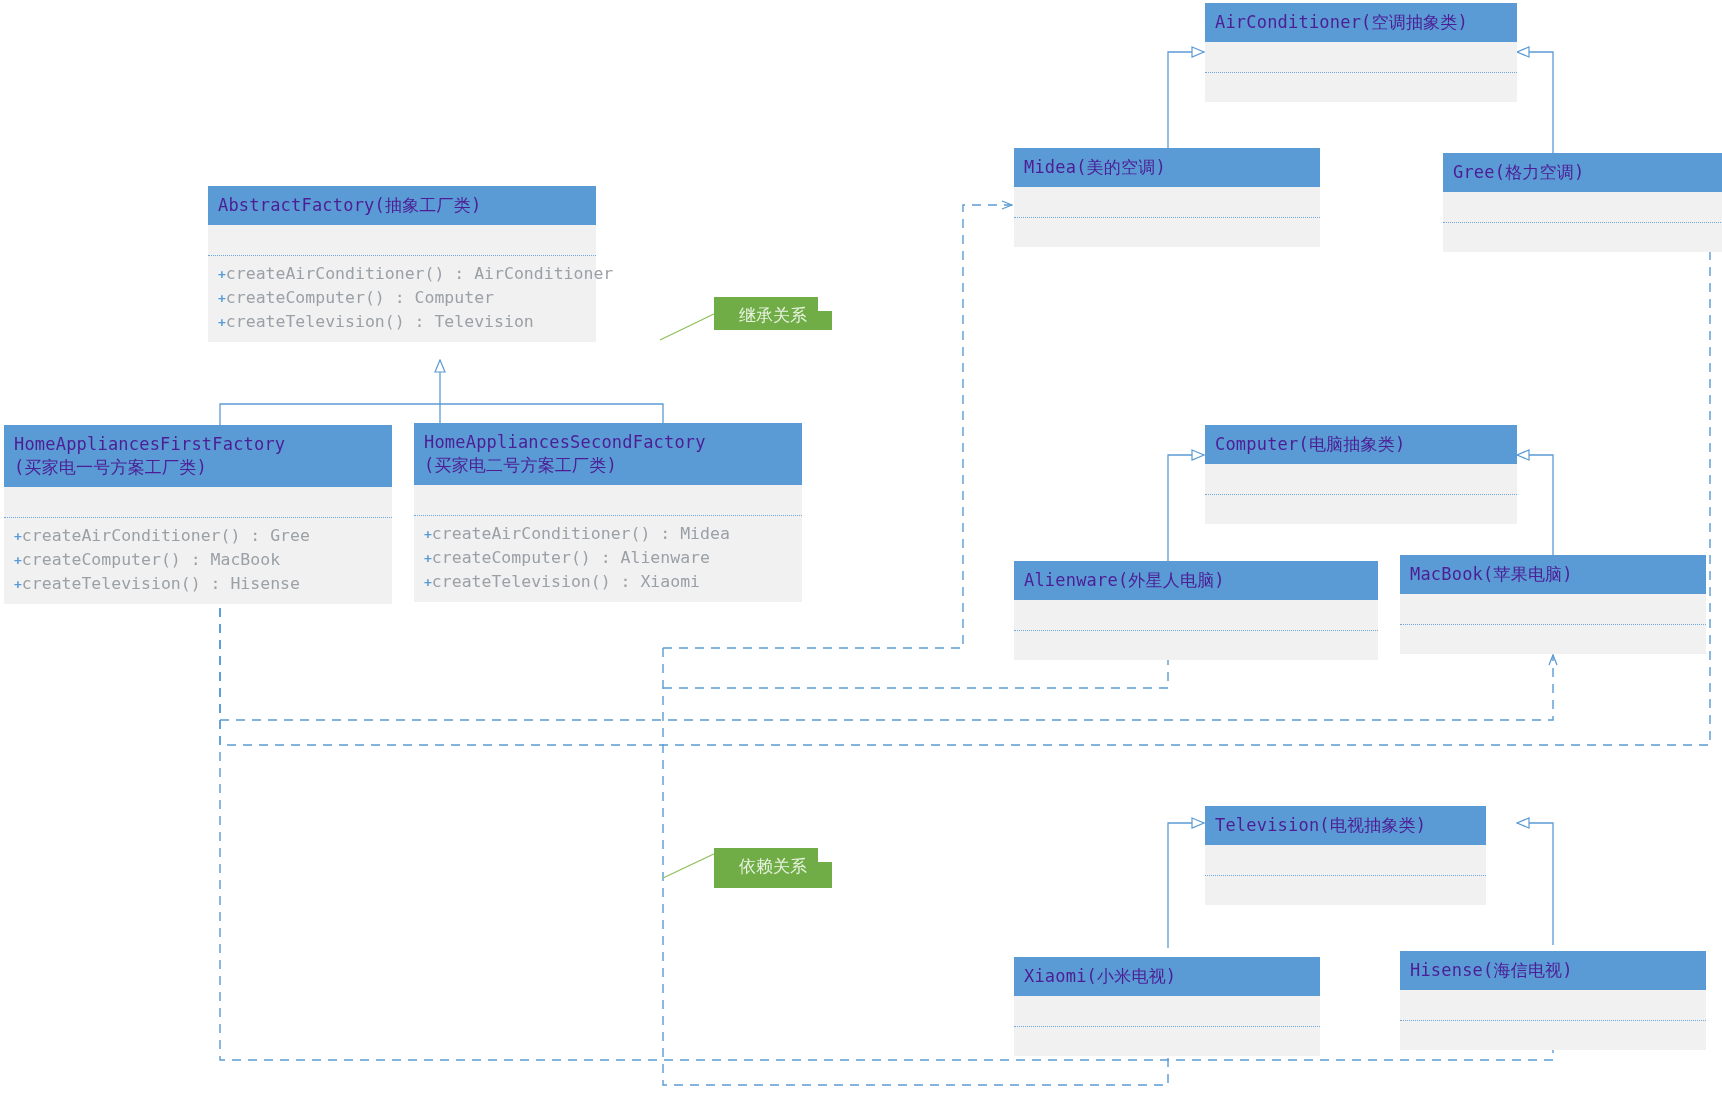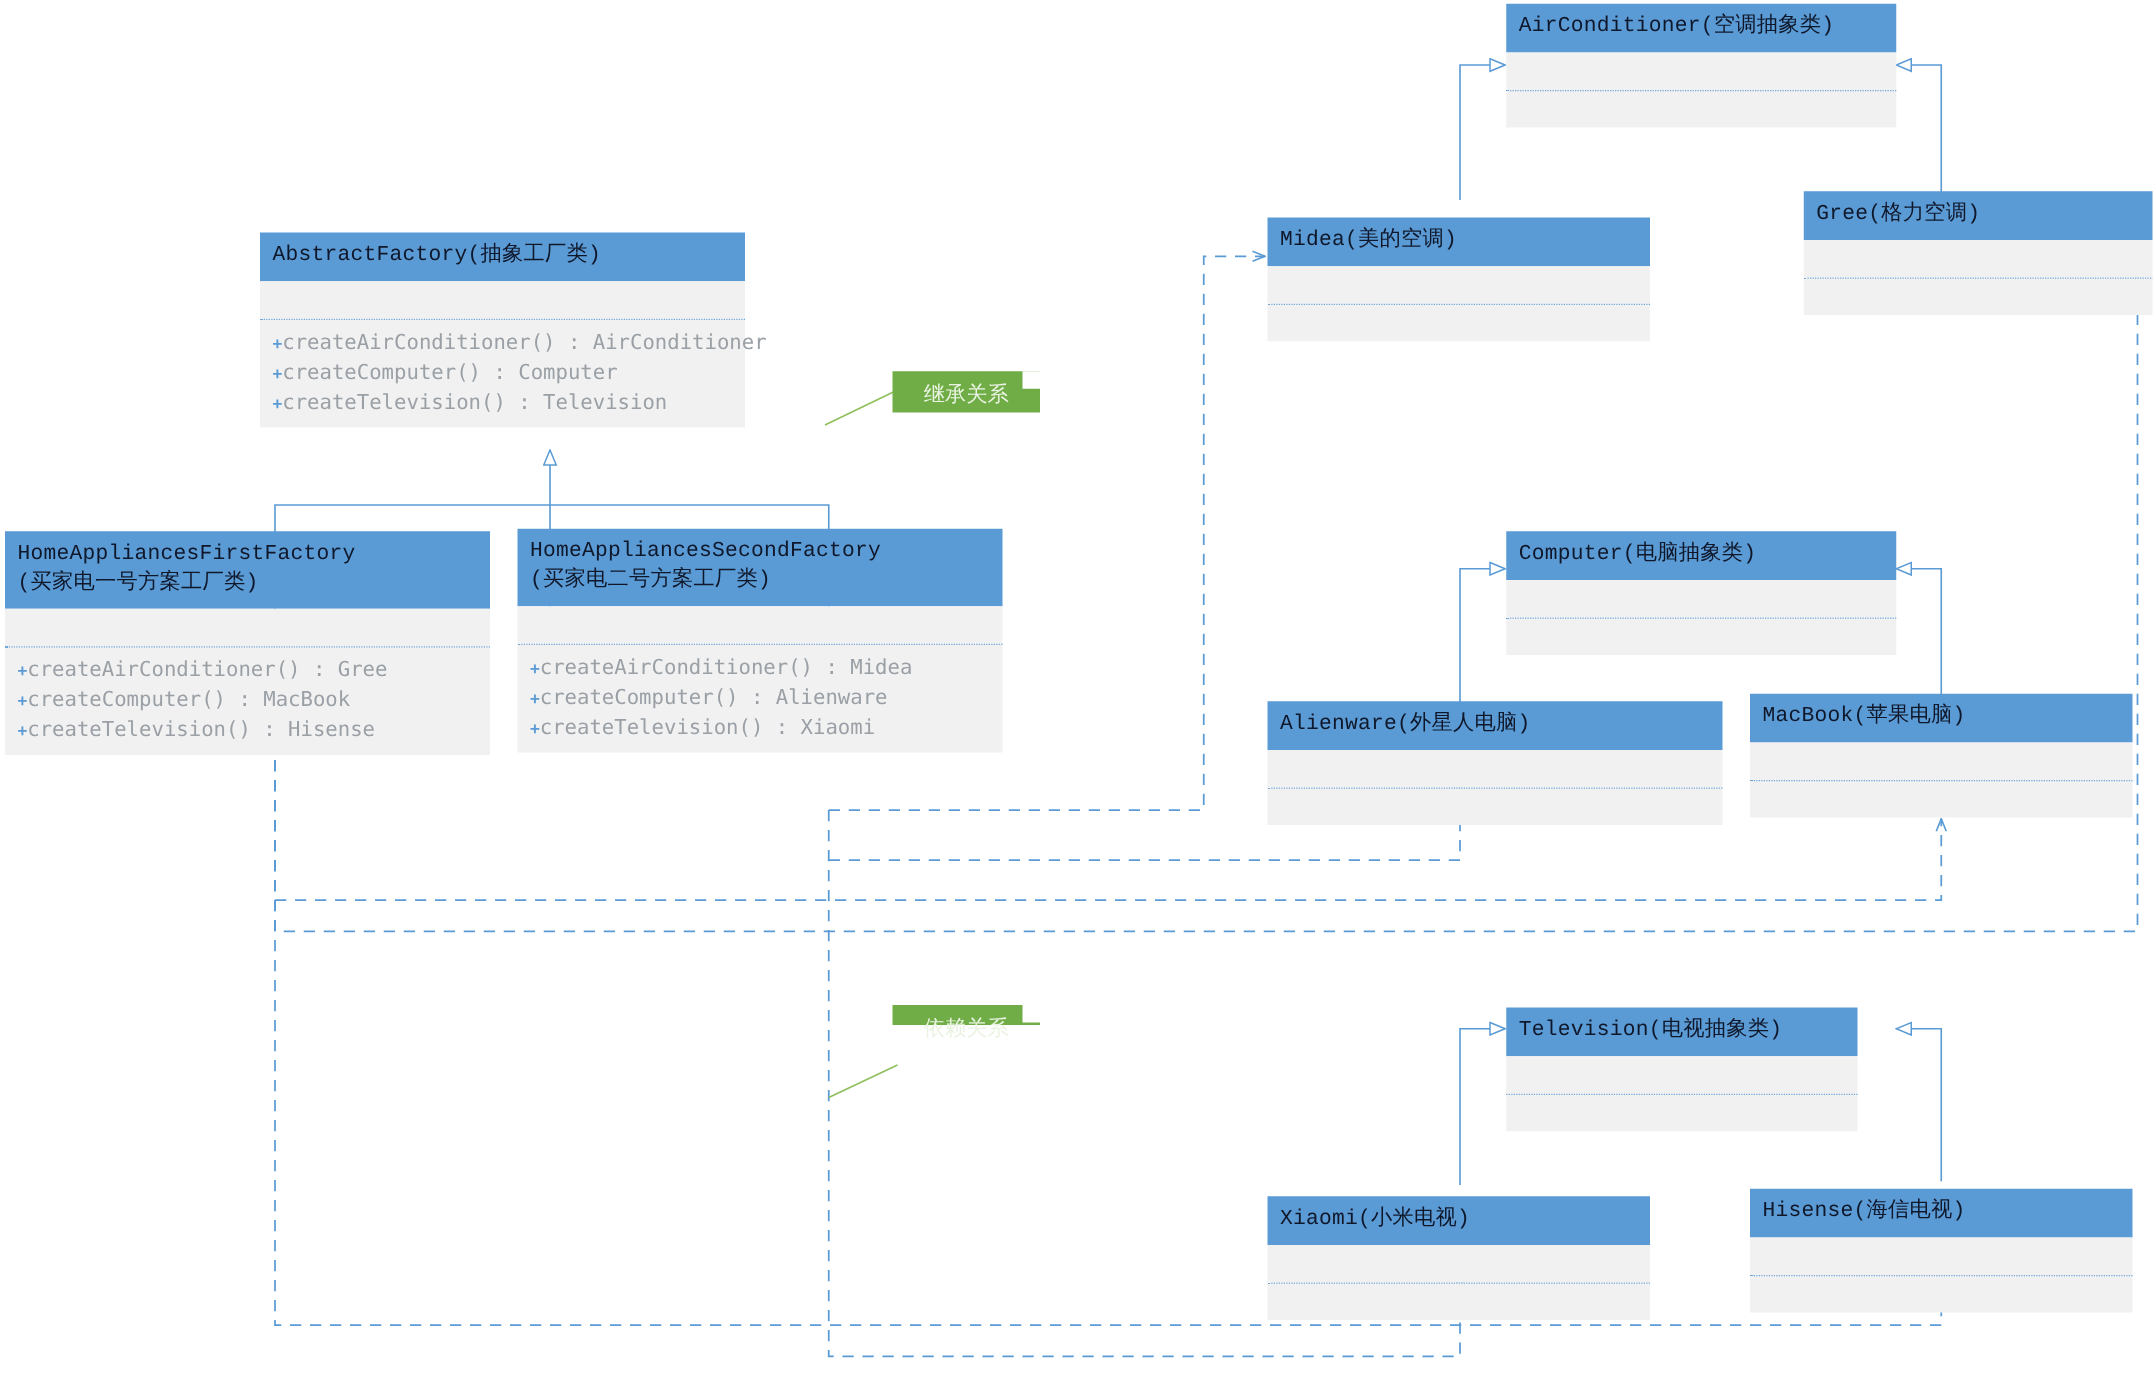--- a/index.html
+++ b/index.html
@@ -2,23 +2,23 @@
 <html><head>
 <meta charset="utf-8">
 <style>
   html,body{margin:0;padding:0;background:#ffffff;}
   body{width:1722px;height:1107px;position:relative;overflow:hidden;
        font-family:"DejaVu Sans Mono","Liberation Mono",monospace;}
   #canvas{position:absolute;left:0;top:0;width:1722px;height:1107px;}
   svg.wires{position:absolute;left:0;top:0;width:1722px;height:1107px;pointer-events:none;}
 
   .uml{position:absolute;box-sizing:border-box;}
-  .uml .hdr{background:#5B9BD5;color:#0f172a;box-sizing:border-box;
+  .uml .hdr{background:#5B9BD5;color:#4c1d95;box-sizing:border-box;
             padding:8px 10px 8px 10px;line-height:1.35;
-            font-size:17px;letter-spacing:.2px;white-space:pre-line;font-family:Liberation Mono, monospace;}
+            font-size:17px;letter-spacing:.2px;white-space:pre-line;}
   .uml .attrs{background:#F1F1F1;box-sizing:border-box;height:30px;}
   .uml .ops{background:#F1F1F1;box-sizing:border-box;
             border-top:1px dotted #6FA8DC;padding:6px 10px 8px 10px;}
   .uml .ops.empty{height:30px;padding:0;}
   .uml .op{font-size:16.5px;color:#9AA0A6;line-height:1.45;white-space:pre;}
   .uml .op .plus{color:#5B9BD5;font-size:13px;font-weight:bold;}
 
   .note{position:absolute;background:#70AD47;color:#EAF3E2;
         font-family:"DejaVu Sans","Liberation Sans",sans-serif;
         font-size:17px;box-sizing:border-box;padding:7px 12px;text-align:center;}
@@ -129,21 +129,21 @@
       <div class="op"><span class="plus">+</span><span>createTelevision() : Xiaomi</span></div>
     </div>
   </div>
 
   <div class="uml" style="left:1205px;top:3px;width:312px;">
     <div class="hdr">AirConditioner(空调抽象类)</div>
     <div class="attrs"></div>
     <div class="ops empty"></div>
   </div>
 
-  <div class="uml" style="left:1014px;top:174px;width:306px;">
+  <div class="uml" style="left:1014px;top:148px;width:306px;">
     <div class="hdr">Midea(美的空调)</div>
     <div class="attrs"></div>
     <div class="ops empty"></div>
   </div>
 
   <div class="uml" style="left:1400px;top:153px;width:306px;margin-left:43px;">
     <div class="hdr">Gree(格力空调)</div>
     <div class="attrs"></div>
     <div class="ops empty"></div>
   </div>
@@ -182,19 +182,19 @@
     <div class="hdr">Hisense(海信电视)</div>
     <div class="attrs"></div>
     <div class="ops empty"></div>
   </div>
 
   <div class="note" style="left:714px;top:297px;width:118px;height:33px;">
     <span>继承关系</span>
     <span class="fold"></span>
   </div>
 
-  <div class="note" style="left:714px;top:804px;width:118px;height:16px;">
+  <div class="note" style="left:714px;top:848px;width:118px;height:40px;">
     <span>依赖关系</span>
     <span class="fold"></span>
   </div>
 
 
 </div>
 
 </body></html>

